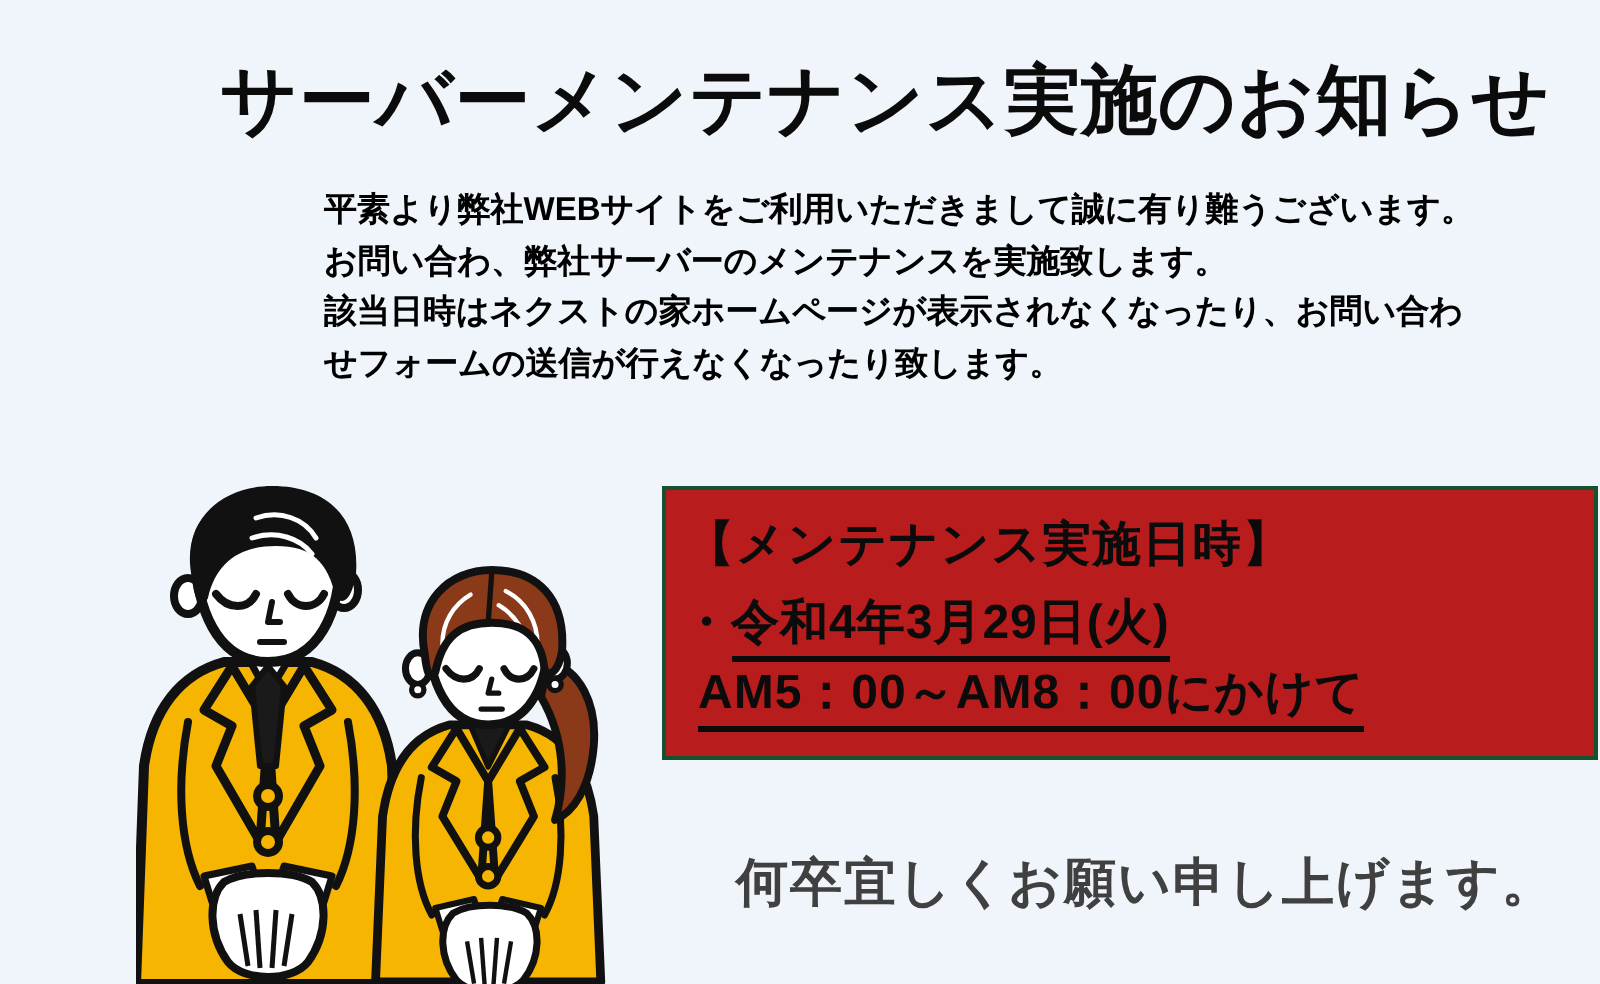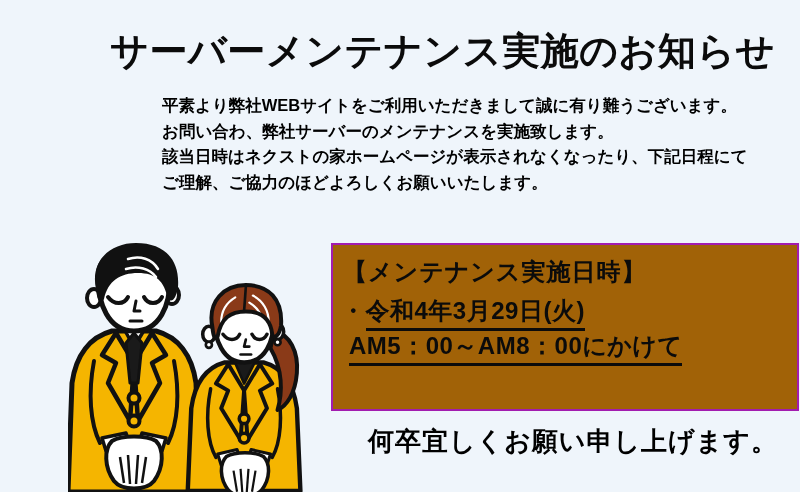--- a/index.html
+++ b/index.html
@@ -49,23 +49,23 @@
   #body-paragraph .body-line {
     display: block;
   }
 
   
   #schedule-box {
     position: absolute;
     left: 287px;
     top: 243px;
     width: 468px;
-    height: 168px;
-    border: 2px solid #a21caf;
-    background: #a16207;
+    height: 137px;
+    border: 2px solid #14532d;
+    background: #b91c1c;
     box-sizing: border-box;
   }
   #schedule-heading {
     position: absolute;
     left: 10px;
     top: 11px;
     font-size: 24px;
     font-weight: bold;
     color: #0b0b0b;
     letter-spacing: 1px;
@@ -100,21 +100,21 @@
     display: inline-block;
   }
 
   
   #closing-line {
     position: absolute;
     left: 324px;
     top: 424px;
     font-size: 26px;
     font-weight: bold;
-    color: #000000;
+    color: #404040;
     letter-spacing: 1px;
     white-space: nowrap;
   }
 
   
   #bowing-people-illustration {
     position: absolute;
     left: 24px;
     top: 243px;
     width: 262px;
@@ -124,22 +124,22 @@
 </head>
 <body>
 
 <div id="notice-root">
 
   <div id="page-title">サーバーメンテナンス実施のお知らせ</div>
 
   <div id="body-paragraph">
     <span class="body-line">平素より弊社WEBサイトをご利用いただきまして誠に有り難うございます。</span>
     <span class="body-line">お問い合わ、弊社サーバーのメンテナンスを実施致します。</span>
-    <span class="body-line">該当日時はネクストの家ホームページが表示されなくなったり、下記日程にて</span>
-    <span class="body-line">ご理解、ご協力のほどよろしくお願いいたします。</span>
+    <span class="body-line">該当日時はネクストの家ホームページが表示されなくなったり、お問い合わ</span>
+    <span class="body-line">せフォームの送信が行えなくなったり致します。</span>
   </div>
 
   <div id="schedule-box">
     <div id="schedule-heading">【メンテナンス実施日時】</div>
 
     <div id="schedule-date-line">
       <span class="bullet-mark">・</span><span class="underlined">令和4年3月29日(火)</span>
     </div>
 
     <div id="schedule-time-line">

